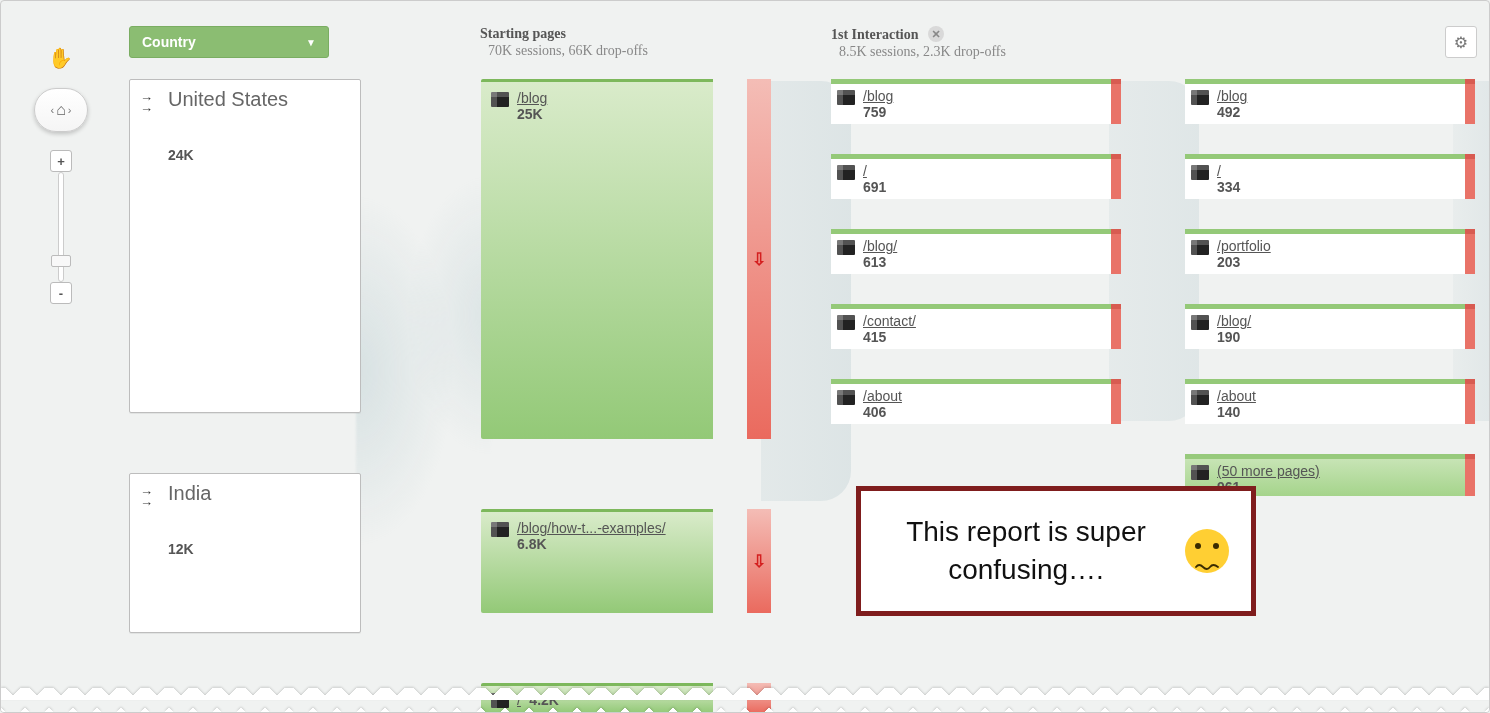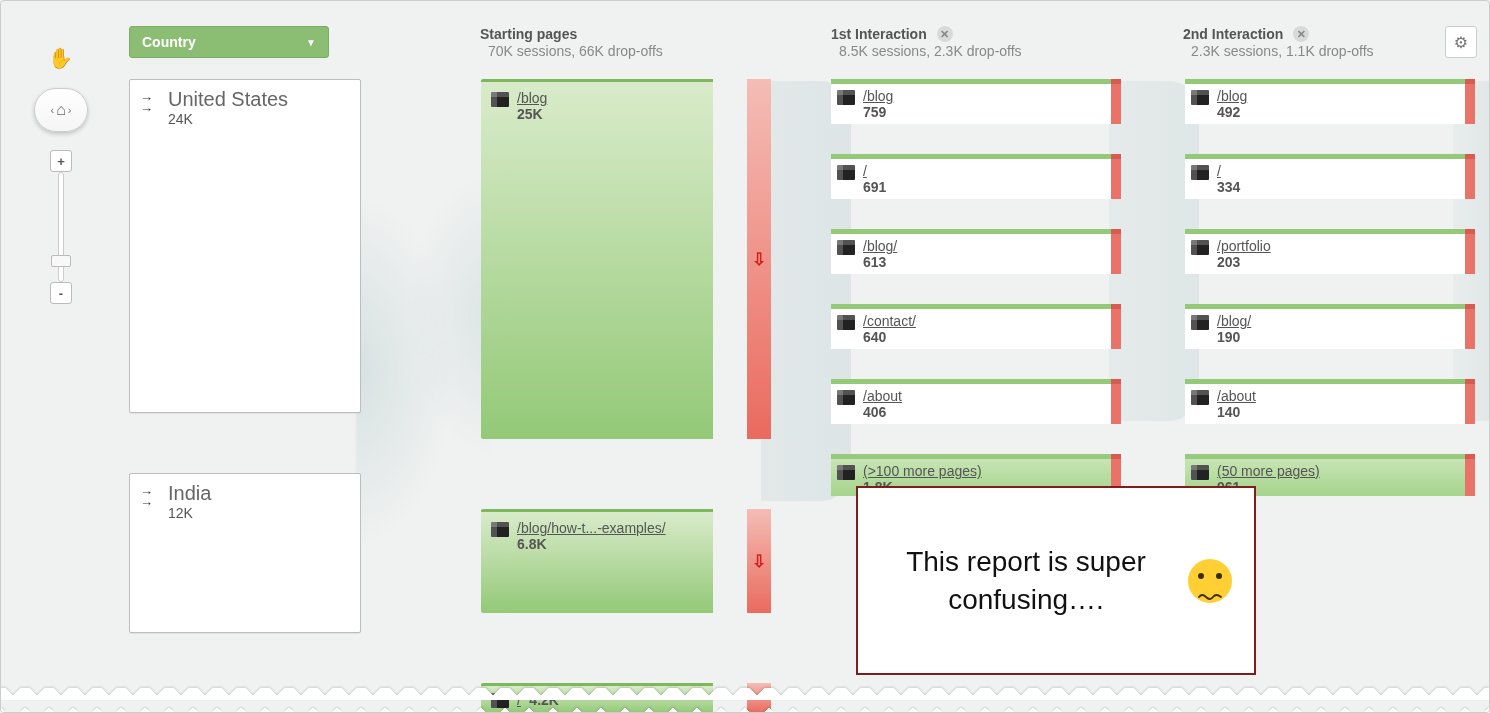--- a/index.html
+++ b/index.html
@@ -73,41 +73,41 @@
   }
   .dim-select .arrow { color:#fff; font-size:10px; }
   .gear-btn {
     width:32px; height:32px; margin-left:8px;
     border:1px solid #ccc; border-radius:3px; background:#fff;
     display:flex; align-items:center; justify-content:center;
     font-size:16px; color:#777;
   }
   .col-title { font-size:14px; font-weight:bold; color:#555; }
   .col-sub { font-size:14px; color:#888; margin-top:1px;margin-left:8px; }
-  .col-header { position:absolute; top:0; }
+  .col-header { position:absolute; top:0;font-family:Liberation Serif, serif; }
   .col-start { left:351px; }
   .col-int1 { left:702px; }
   .col-int2 { left:1054px; }
   .close-x { display:inline-block; margin-left:6px; width:16px; height:16px; border-radius:50%; background:#d9d9d9; color:#888; font-size:11px; text-align:center; line-height:16px; vertical-align:1px; }
 
   
   .cols { position:absolute; left:0; top:78px; right:0; bottom:0; }
   
   .dim-col { position:absolute; left:128px; top:0; width:232px; }
   .dim-node {
     background:#fff; border:1px solid #bdbdbd; border-radius:2px;
     box-shadow:0 1px 0 rgba(0,0,0,.06);
     margin-bottom:60px; padding:8px 10px;
     display:flex; align-items:flex-start; gap:8px;
   }
   .dim-node.big { height:334px; }
   .dim-node.small { height:160px; }
   .dim-icon { width:20px; font-size:13px; color:#333; line-height:11px; margin-top:3px; }
   .dim-text .name { font-size:20px; color:#666; }
-  .dim-text .val  { font-size:14px; color:#555; font-weight:normal; }
+  .dim-text .val  { font-size:14px; color:#555; font-weight:bold;margin-top:36px; }
 
   .start-col { position:absolute; left:480px; top:0; width:290px; }
   .start-node { position:relative; margin-bottom:70px; }
   .start-body {
     background:linear-gradient(#d9ebca,#93c977);
     border-top:3px solid #7db85c;
     border-radius:2px 0 0 2px;
     padding:8px 10px;
     display:flex; align-items:flex-start; gap:8px;
   }
@@ -180,22 +180,22 @@
   }
   .ribbon-right {
     position:absolute; left:1452px; top:80px; width:38px; height:340px;
     background:linear-gradient(90deg, rgba(180,200,205,.12), rgba(180,200,205,.25));
     pointer-events:none;
   }
 
   
   .callout {
     position:absolute; left:855px; top:485px;
-    width:400px; height:189px;
-    background:#fff; border:2px solid #7f1d1d;
+    width:400px; height:130px;
+    background:#fff; border:5px solid #7f1d1d;
     display:flex; align-items:center; justify-content:center;
     padding:16px 22px;
   }
   .callout-text { font-size:28px; color:#111; text-align:center; line-height:1.35; }
   .emoji {
     width:44px; height:44px; margin-left:16px;
     background:#ffcf33; border-radius:50%;
     position:relative; flex:0 0 auto;
   }
   .emoji::before, .emoji::after {
@@ -251,27 +251,20 @@
   <div class="col-header col-start">
     <div class="col-title">Starting pages</div>
     <div class="col-sub">70K sessions, 66K drop-offs</div>
   </div>
   <div class="col-header col-int1">
     <div class="col-title">
       <span>1st Interaction</span>
       <span class="close-x">✕</span>
     </div>
     <div class="col-sub">8.5K sessions, 2.3K drop-offs</div>
-  </div>
-  <div class="col-header col-int2">
-    <div class="col-title">
-      <span>2nd Interaction</span>
-      <span class="close-x">✕</span>
-    </div>
-    <div class="col-sub">2.3K sessions, 1.1K drop-offs</div>
   </div>
 </div>
 
 <div class="ribbon-bg"></div>
 <div class="ribbon-bg2"></div>
 <div class="ribbon-bg3"></div>
 <div class="ribbon-right"></div>
 
 <div class="cols">
 
@@ -370,41 +363,31 @@
             <div class="val">613</div>
           </div>
         </div>
         <div class="int-drop"></div>
     </div>
     <div class="int-node">
       <div class="int-body">
           <div class="page-icon"></div>
           <div class="node-text">
             <div class="name">/contact/</div>
-            <div class="val">640</div>
+            <div class="val">415</div>
           </div>
         </div>
         <div class="int-drop"></div>
     </div>
     <div class="int-node">
       <div class="int-body">
           <div class="page-icon"></div>
           <div class="node-text">
             <div class="name">/about</div>
             <div class="val">406</div>
-          </div>
-        </div>
-        <div class="int-drop"></div>
-    </div>
-    <div class="int-node more">
-      <div class="int-body">
-          <div class="page-icon"></div>
-          <div class="node-text">
-            <div class="name">(&gt;100 more pages)</div>
-            <div class="val">1.8K</div>
           </div>
         </div>
         <div class="int-drop"></div>
     </div>
   </div>
 
   <div class="int-col int2">
     <div class="int-node">
       <div class="int-body">
           <div class="page-icon"></div>

